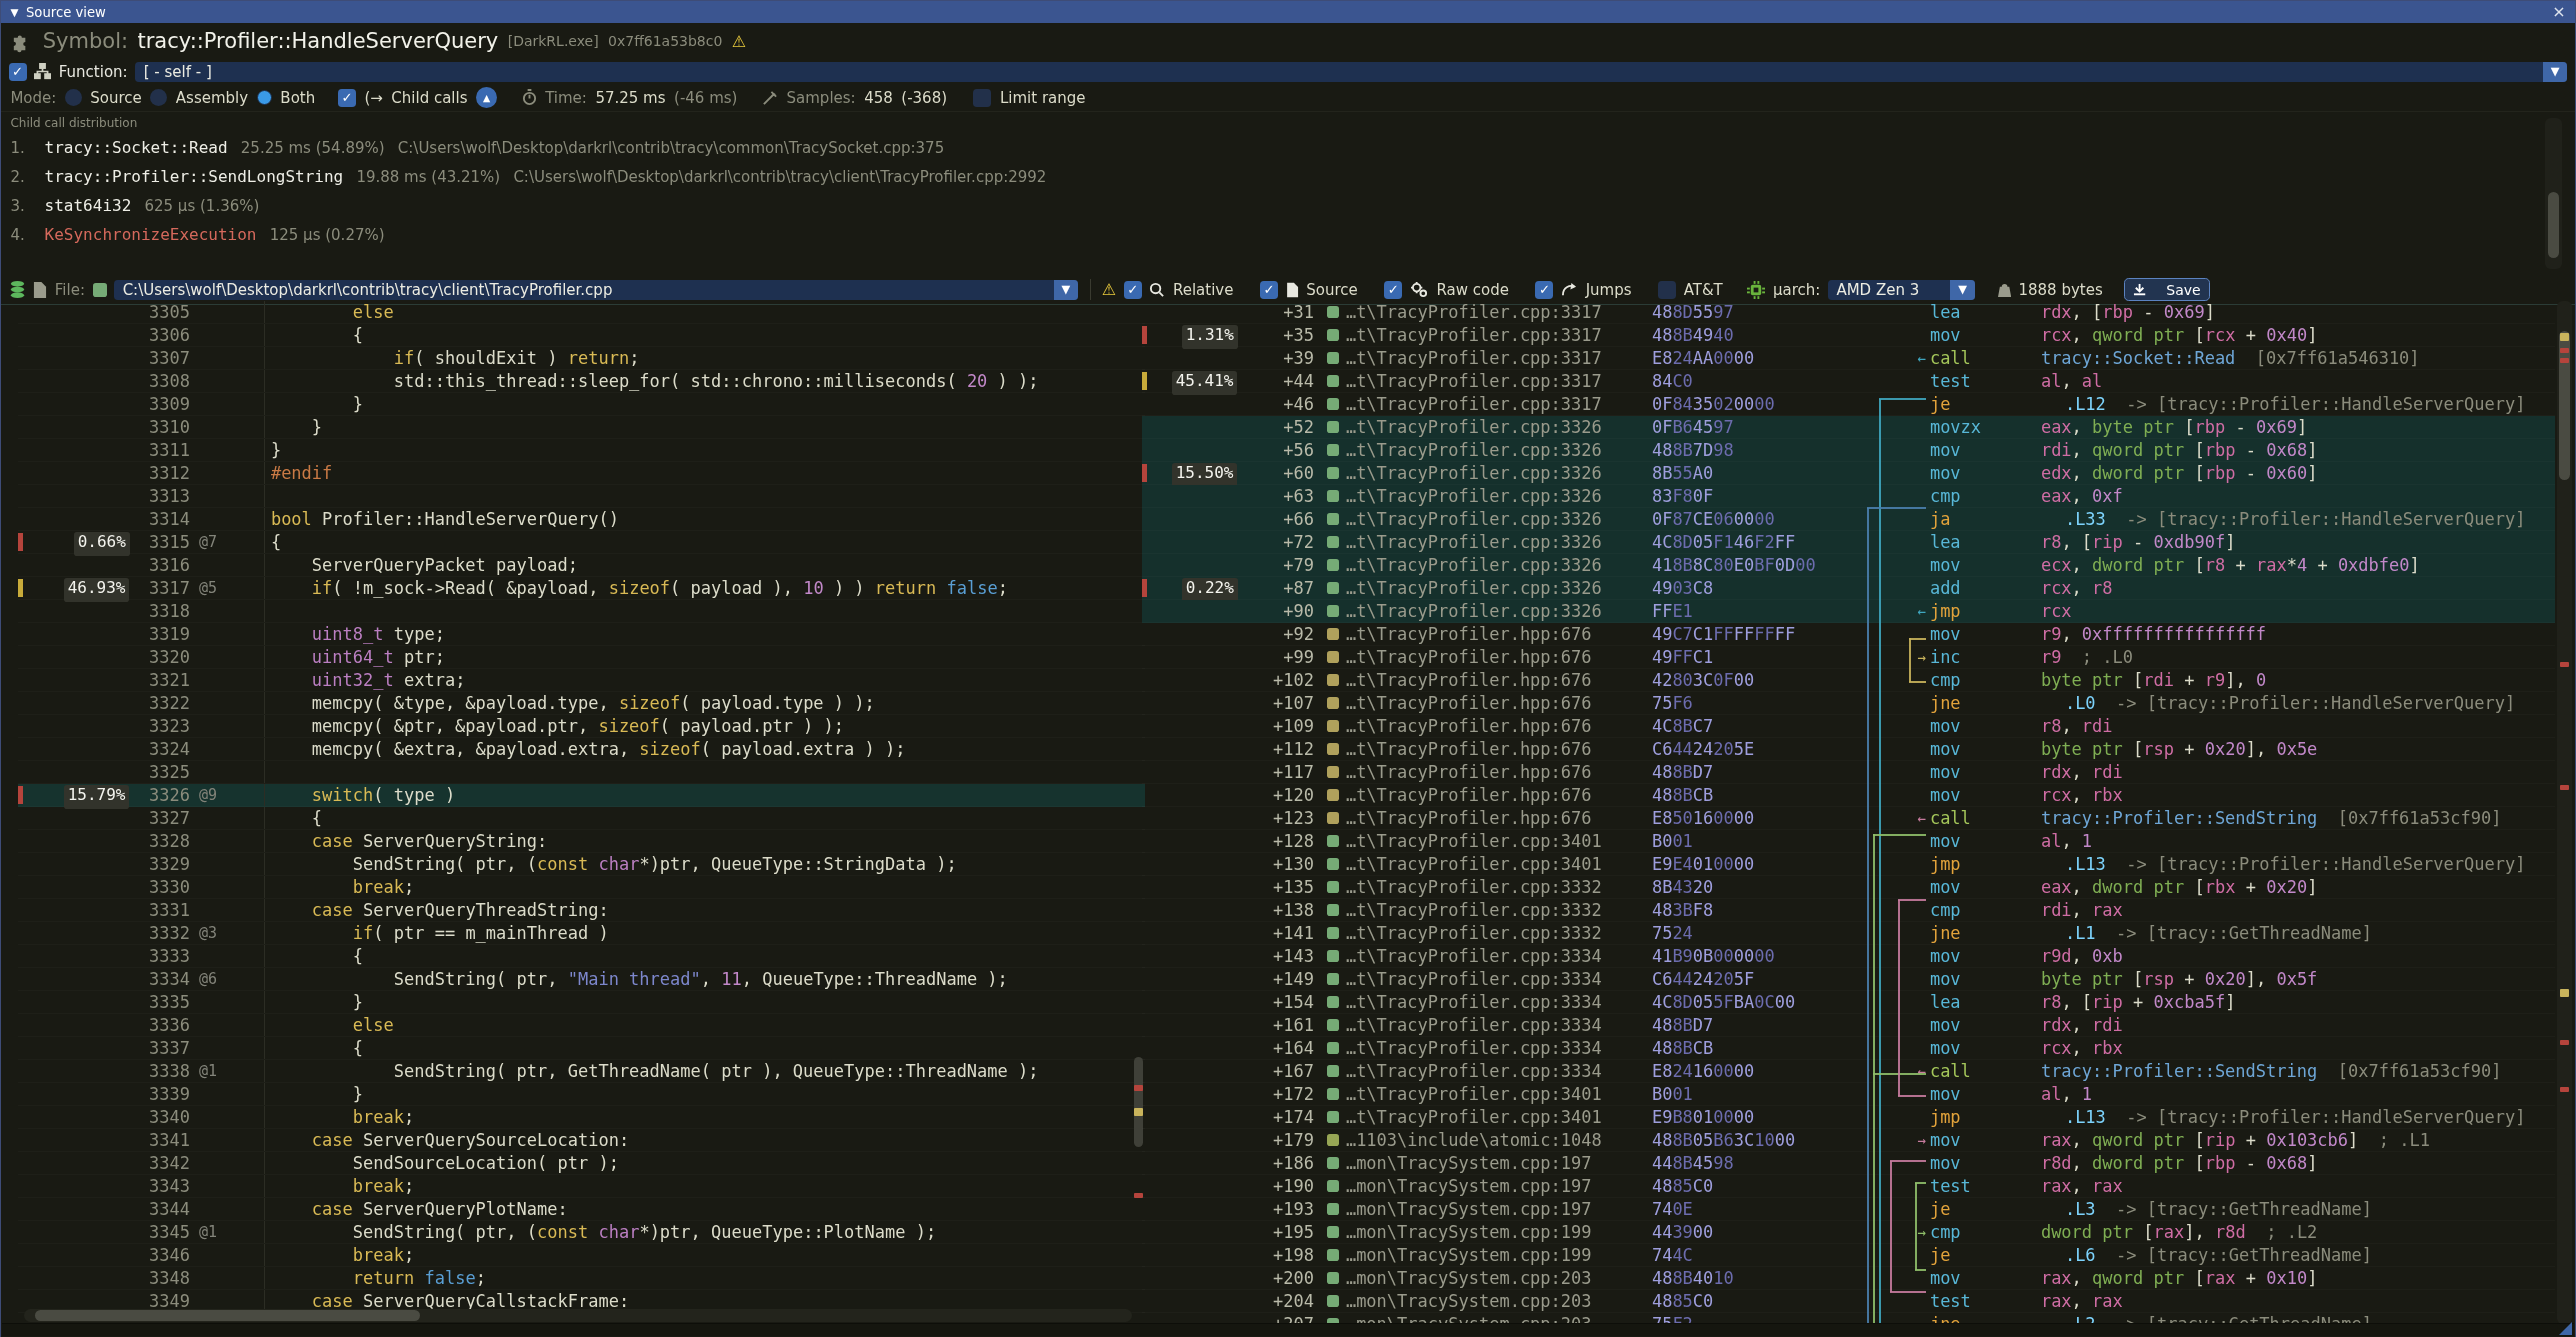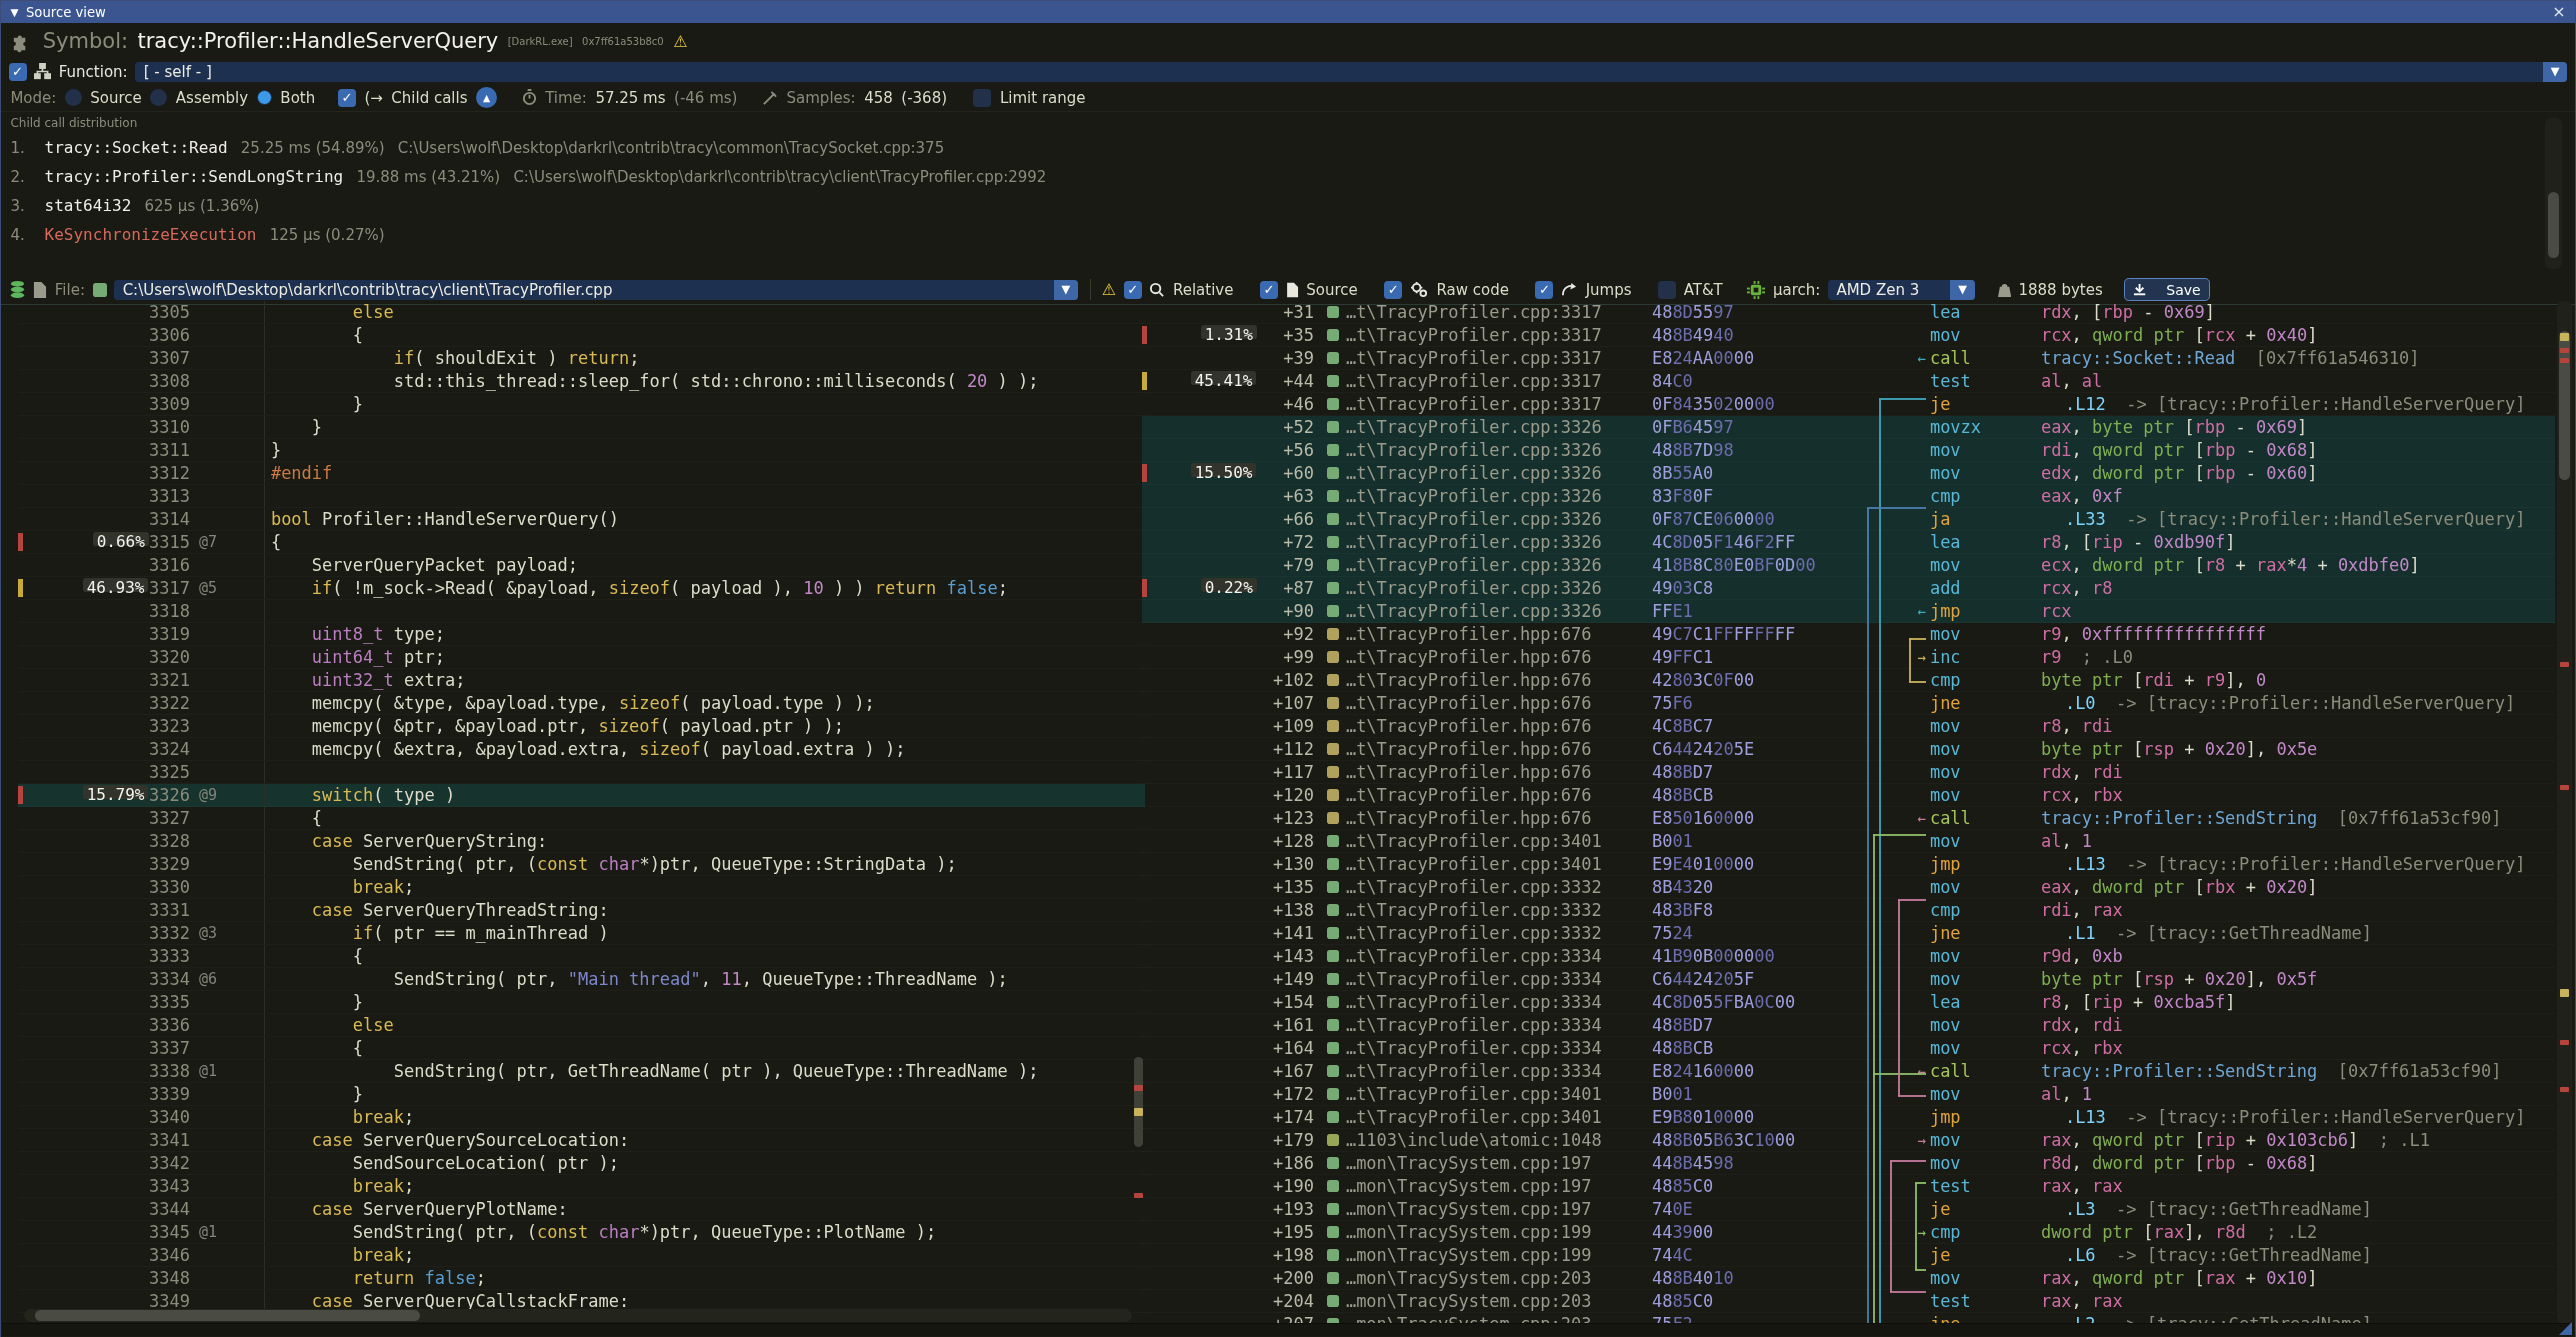--- a/index.html
+++ b/index.html
@@ -4,21 +4,21 @@
 <style>
   html,body{margin:0;padding:0;background:#10110c;}
   body{width:2576px;height:1338px;position:relative;overflow:hidden;
        font-family:"DejaVu Sans",sans-serif;color:#dcdcca;}
   .win{position:absolute;inset:0;background:#191a13;border:0.9px solid #3e4c77;box-sizing:border-box;}
   .titlebar{height:22px;background:#3b5590;display:flex;align-items:center;padding:0 9.4px;color:#fff;font-size:13.2px;gap:7.6px;}
   .titlebar .close{margin-left:auto;color:#dfe4ee;font-size:16px;line-height:16px;cursor:default;}
   .symrow{height:36px;display:flex;align-items:center;gap:9.4px;padding:0 9.4px;}
   .symrow .lbl{color:#8b8c7c;font-size:21px;}
   .symrow .name{color:#f2f2ea;font-size:21px;}
-  .symrow .mod,.symrow .addr{color:#8b8c7c;font-size:10px;}
+  .symrow .mod,.symrow .addr{color:#8b8c7c;font-size:14px;}
   .warn{color:#e7c93c;font-size:16px;}
   .fnrow{height:25.5px;display:flex;align-items:center;gap:7.6px;padding:0 7.6px;}
   .fnrow .lbl{color:#e8e8e0;font-size:15px;}
   .moderow{height:26.4px;display:flex;align-items:center;gap:8.5px;padding:0 9.4px;font-size:15px;border-bottom:0.9px solid #23241c;}
   .gray{color:#8b8c7c;}
   .cb{width:18px;height:18px;border-radius:3.8px;background:#22304a;display:inline-flex;align-items:center;justify-content:center;flex:0 0 auto;}
   .cb.on{background:#3a6ab2;}
   .cb .tick{color:#fff;font-size:13.2px;font-weight:bold;}
   .rb{width:17px;height:17px;border-radius:50%;background:#22304a;flex:0 0 auto;}
   .rb.on{background:#3a9ae8;border:1.9px solid #1c2a42;width:13.2px;height:13.2px;}
@@ -42,21 +42,21 @@
   
   .panes{position:absolute;left:0.9px;right:0.9px;top:300px;bottom:13.2px;}
   .srcpane{position:absolute;left:16px;top:0;width:1127px;bottom:0;overflow:hidden;}
   .asmpane{position:absolute;left:1140px;right:0;top:0;bottom:0;overflow:hidden;}
   .mono{font-family:"DejaVu Sans Mono",monospace;}
   .srow{position:relative;height:22px;line-height:22px;font-family:"DejaVu Sans Mono",monospace;font-size:17px;white-space:pre;border-bottom:0.9px solid rgba(255,255,255,0.022);}
   .srow.hl{background:#16332e;}
   .arow{position:relative;height:22px;line-height:22px;font-family:"DejaVu Sans Mono",monospace;font-size:17px;white-space:pre;border-bottom:0.9px solid rgba(255,255,255,0.022);}
   .arow.hl{background:#15302c;}
   .gbar{position:absolute;left:0;top:1.9px;bottom:1.9px;width:4.7px;}
-  .pctchip{position:absolute;top:0.9px;height:14px;line-height:20px;background:#32332b;color:#f4f4ee;border-radius:2.8px;padding:0 3.8px;font-size:16px;margin-left:19px;}
+  .pctchip{position:absolute;top:0.9px;height:24px;line-height:20px;background:#32332b;color:#f4f4ee;border-radius:2.8px;padding:0 3.8px;font-size:16px;}
   .s-no{position:absolute;left:113px;width:59px;text-align:right;color:#8b8c7c;}
   .s-an{position:absolute;left:181px;width:57px;color:#83847a;font-size:15px;}
   .s-code{position:absolute;left:253px;}
   .gutline{position:absolute;left:246px;top:0;bottom:0;width:0.9px;background:#2c2d24;}
   .a-off{position:absolute;left:100px;width:72px;text-align:right;color:#b9baa9;}
   .a-sq{position:absolute;left:185px;top:4.7px;width:12.3px;height:12.3px;border-radius:2.8px;}
   .a-src{position:absolute;left:204px;color:#9a9b8c;}
   .a-by{position:absolute;left:510px;}
   .a-ar{position:absolute;left:756px;width:28px;text-align:right;font-size:14px;}
   .a-mn{position:absolute;left:788px;width:108px;}

